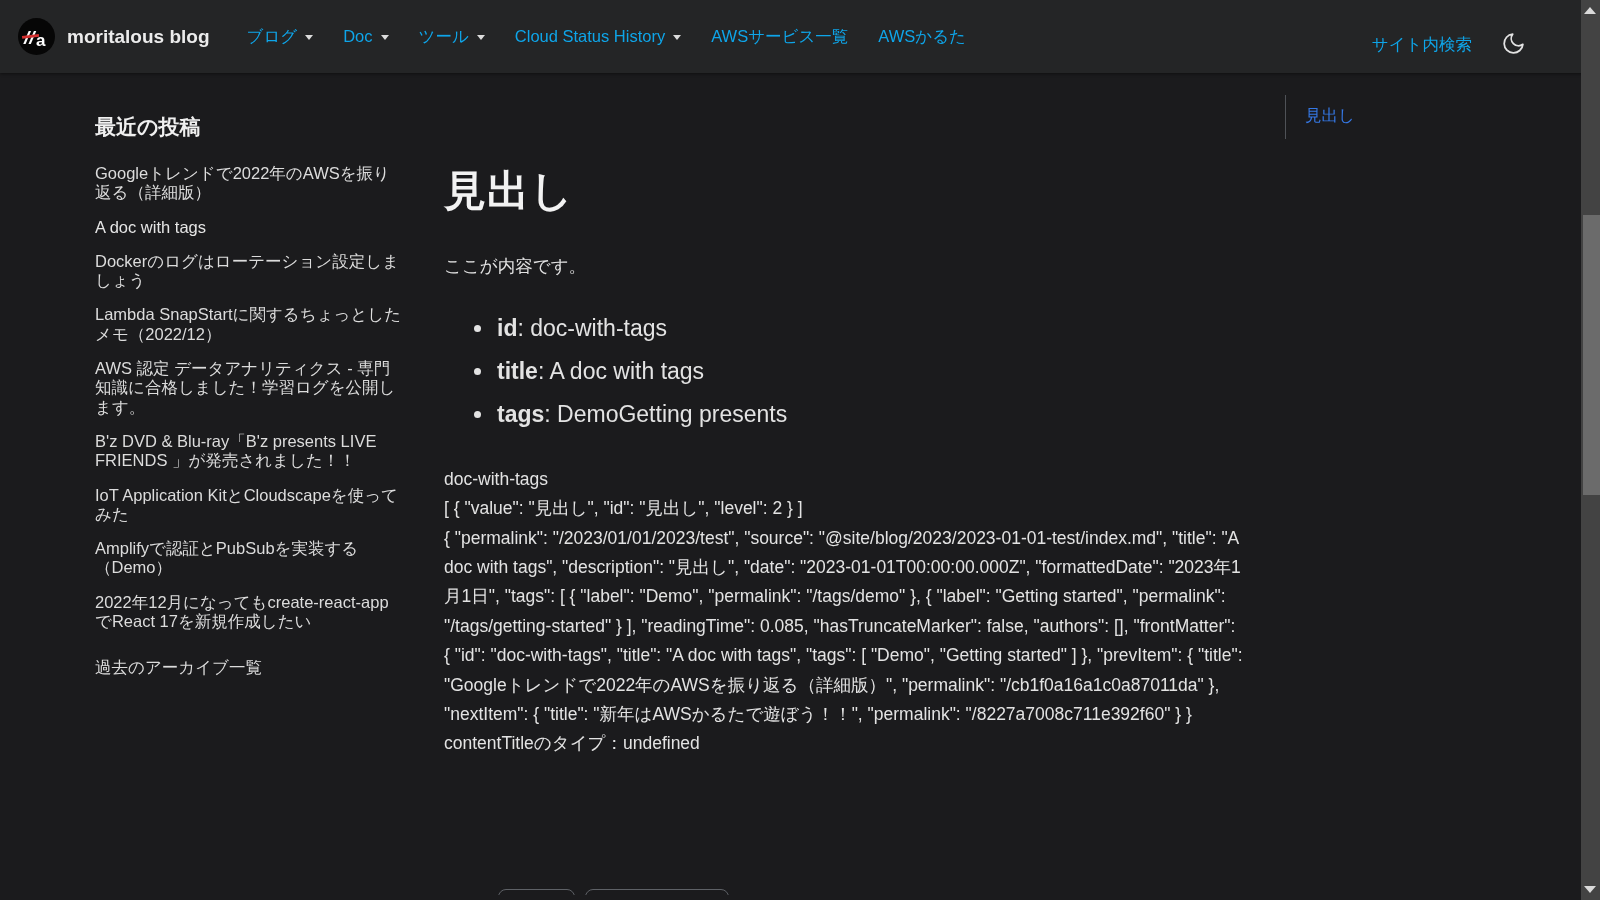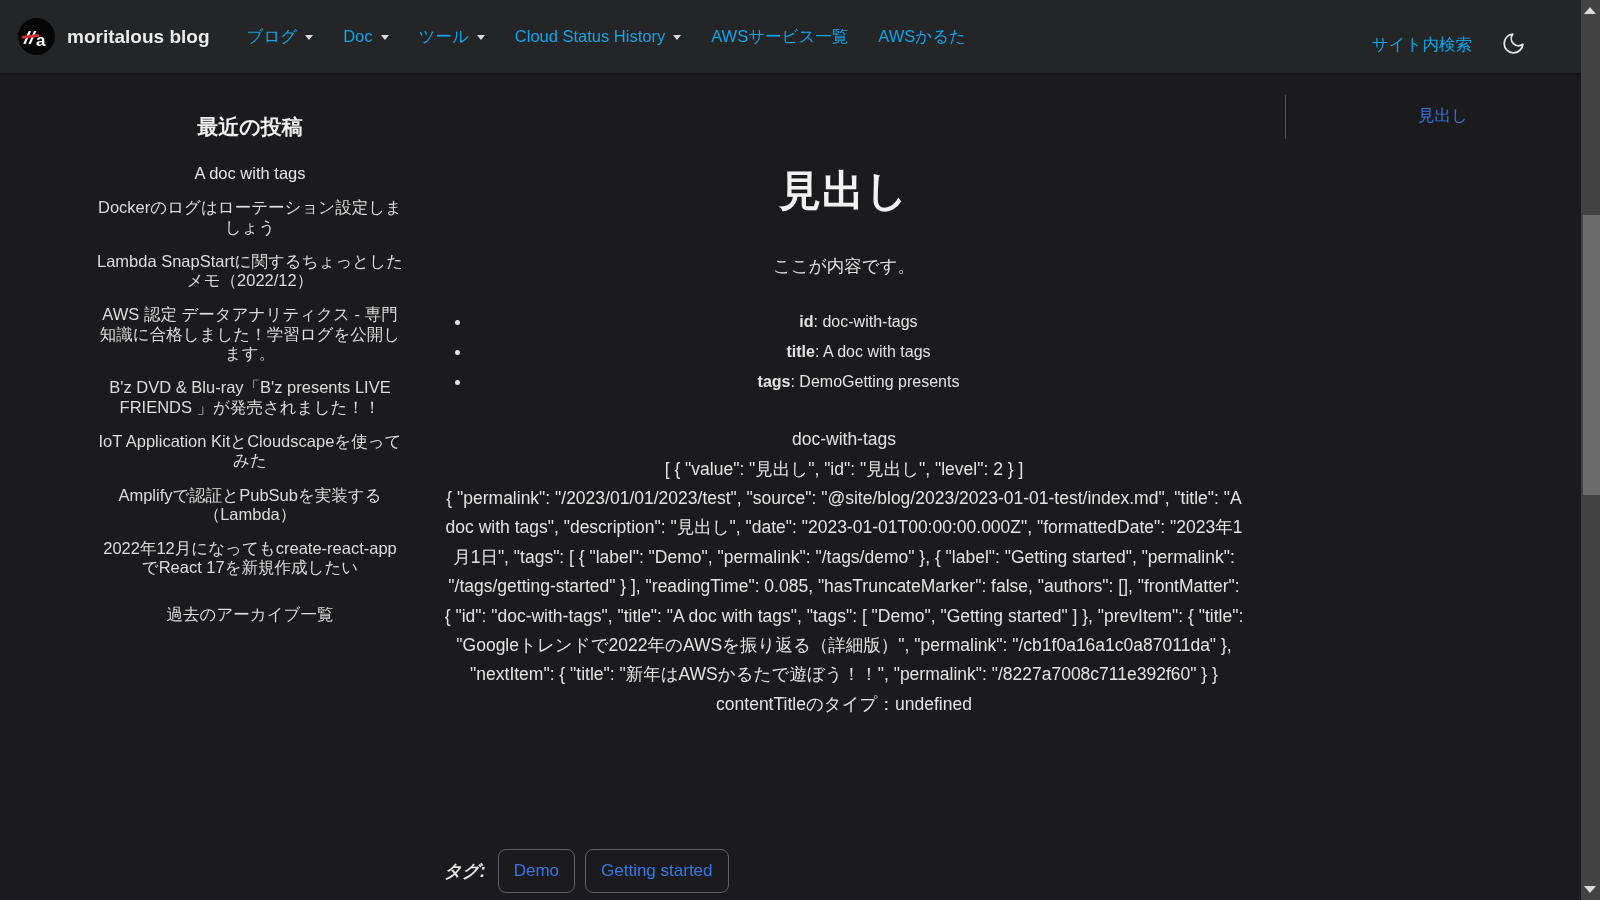--- a/index.html
+++ b/index.html
@@ -25,38 +25,38 @@
     display:inline-flex; align-items:center; white-space:nowrap;
   }
   .caret {
     width:0; height:0; border:4.5px solid transparent;
     border-top:5.5px solid #dcdcdc; margin-left:8px; margin-top:5px;
   }
   .navbar-right { display:flex; align-items:center; margin-right:70px;margin-top:17px; }
   .theme-toggle { background:none; border:none; cursor:pointer; padding:4px; margin-left:10px; display:flex; }
 
   
-  .page { display:flex; height:822px; overflow:hidden;text-align:center; }
+  .page { display:flex; height:822px; overflow:hidden; }
 
   
   .sidebar { width:310px; margin:40px 0 0 95px; flex-shrink:0; }
   .sb-heading { font-size:21px; font-weight:800; color:#f0f0f0; margin-bottom:23px; }
   .sb-item {
     display:block; color:#dcdcdc; font-size:16.5px; line-height:1.17;
     margin-bottom:15px;
   }
   .sb-item.active { color:#e5e5e5; }
   .sb-archive { display:block; margin-top:26px; color:#dcdcdc; font-size:16.5px; }
 
   
   .main { width:800px; margin-left:39px; padding-top:90px; flex-shrink:0; }
   .main h1 { font-size:42px; font-weight:800; color:#f2f2f2; letter-spacing:1px; }
   .intro { margin-top:33px; font-size:17.5px; line-height:1.6; }
   .meta-list { margin:27px 0 0 27px; list-style:disc; }
-  .meta-list li { font-size:16px; line-height:1.88; padding-left:2px; }
+  .meta-list li { font-size:23px; line-height:1.88; padding-left:2px;margin-left:24px; }
   .meta-list b { font-weight:bold; }
   .debug {
     margin-top:28px; font-size:17.5px; line-height:29.4px;
     overflow-wrap:break-word; min-height:378px;
   }
   .tags-row { margin-top:46px; display:flex; align-items:center; font-size:17.5px; }
   .tags-label { font-weight:800; font-style:italic; margin-right:12px; }
   .tag-pill {
     border:1px solid #5e6166; border-radius:8px; padding:11px 15px;
     color:#3578e5; font-size:17px; margin-right:10px; white-space:nowrap;
@@ -130,27 +130,28 @@
       </span>
     </button>
   </div>
 </header>
 
 <div class="page">
 
   <aside class="sidebar">
     <div class="sb-heading">最近の投稿</div>
     <nav>
+      <a class="sb-item">Googleトレンドで2022年のAWSを振り返る（詳細版）</a>
       <a class="sb-item active">A doc with tags</a>
       <a class="sb-item">Dockerのログはローテーション設定しましょう</a>
       <a class="sb-item">Lambda SnapStartに関するちょっとしたメモ（2022/12）</a>
       <a class="sb-item">AWS 認定 データアナリティクス - 専門知識に合格しました！学習ログを公開します。</a>
       <a class="sb-item">B'z DVD &amp; Blu-ray「B'z presents LIVE FRIENDS 」が発売されました！！</a>
       <a class="sb-item">IoT Application KitとCloudscapeを使ってみた</a>
-      <a class="sb-item">Amplifyで認証とPubSubを実装する（Lambda）</a>
+      <a class="sb-item">Amplifyで認証とPubSubを実装する（Demo）</a>
       <a class="sb-item">2022年12月になってもcreate-react-appでReact 17を新規作成したい</a>
     </nav>
     <a class="sb-archive">過去のアーカイブ一覧</a>
   </aside>
 
   <main class="main">
     <h1>見出し</h1>
     <p class="intro">ここが内容です。</p>
     <ul class="meta-list">
       <li><b>id</b><span>: doc-with-tags</span></li>

